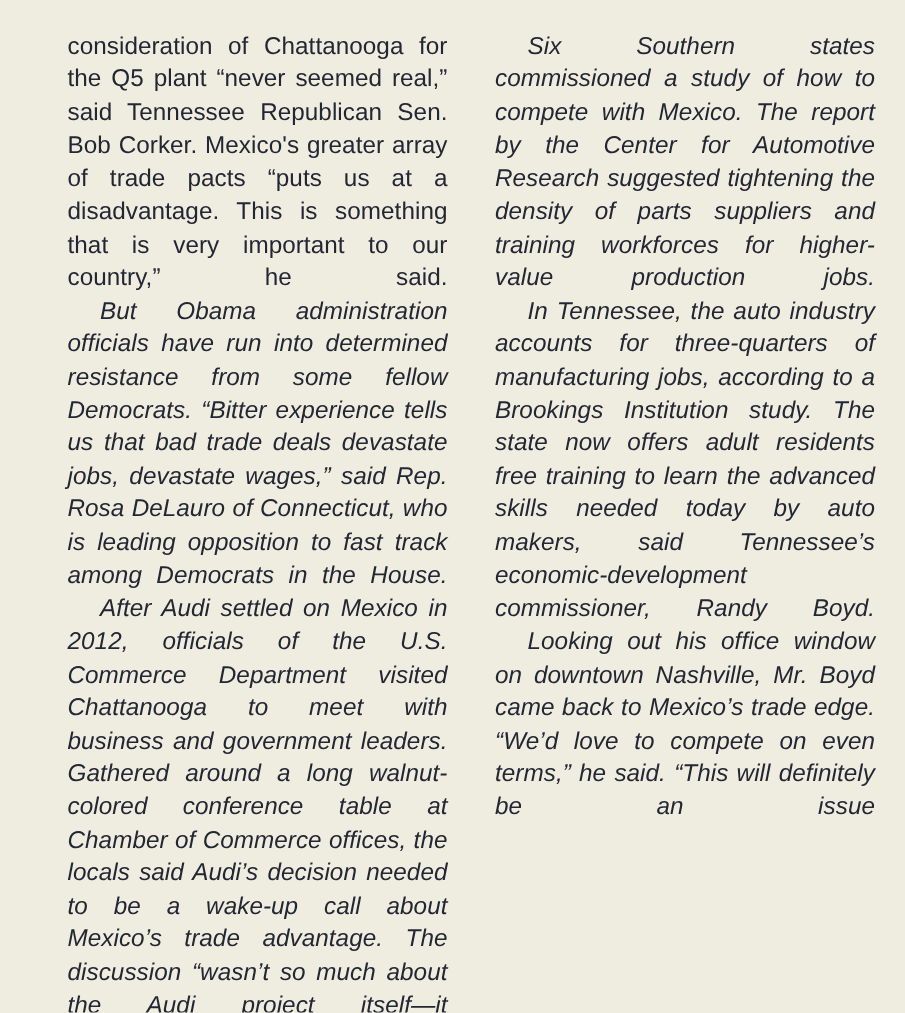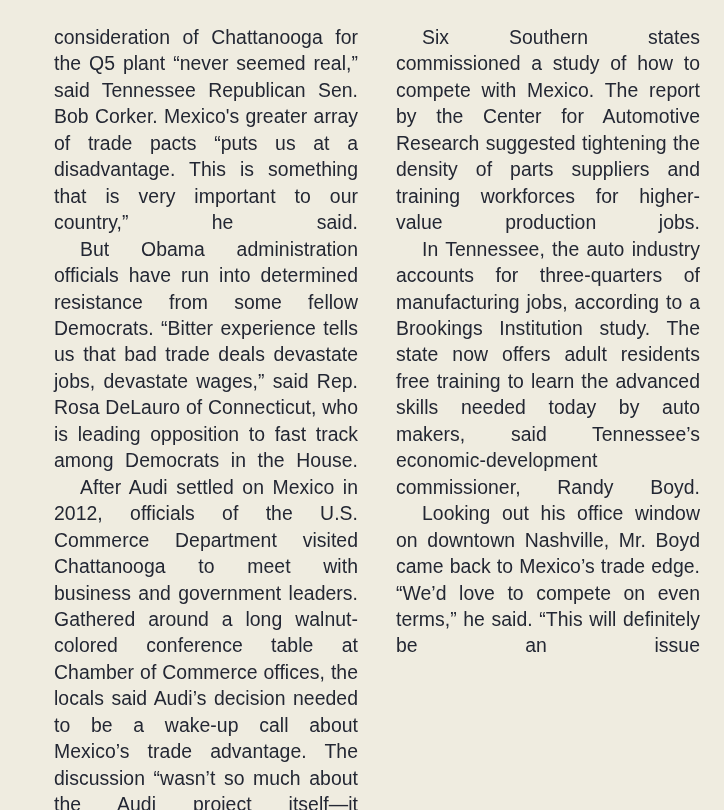--- a/index.html
+++ b/index.html
@@ -50,20 +50,21 @@
   }
 
   
   .para.cont {
     text-indent: 0;
   }
 
   
   .para.new {
     text-indent: 26px;
+    font-style: italic;
   }
 
   
   .para.flow {
     text-align-last: justify;
   }
 </style>
 </head>
 <body>
 

